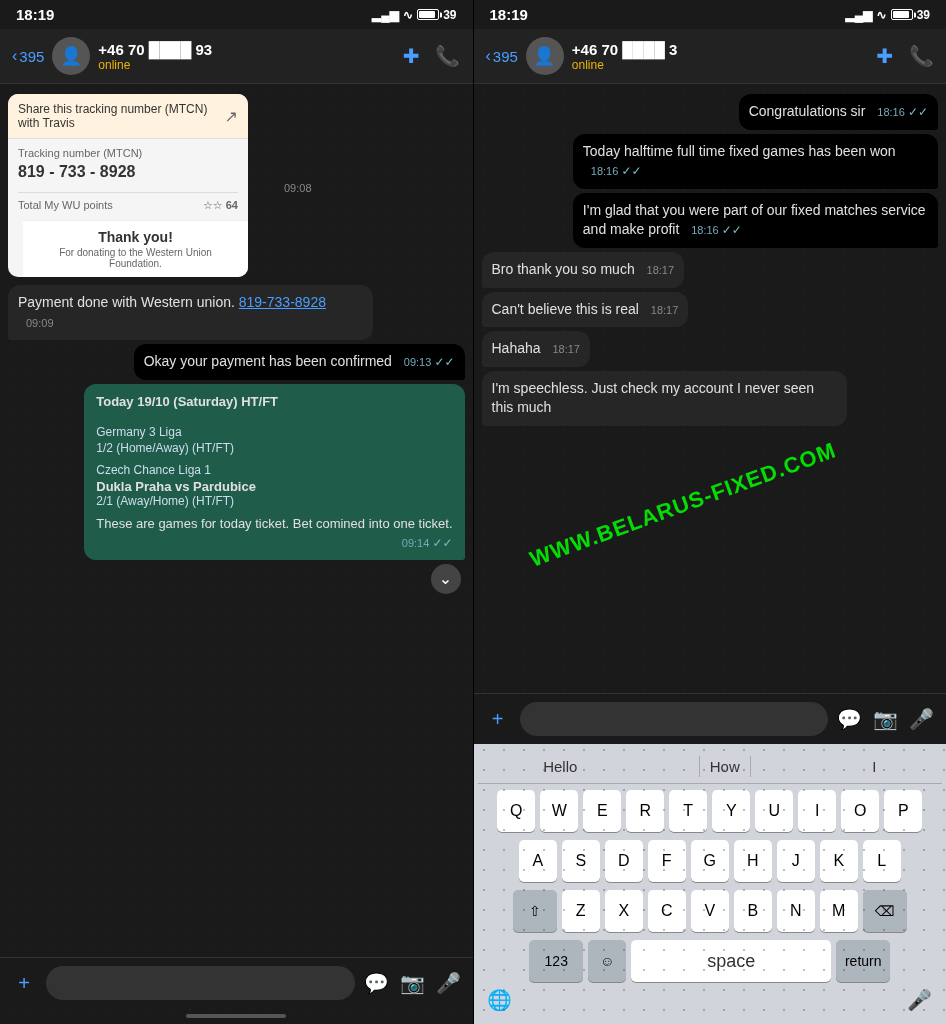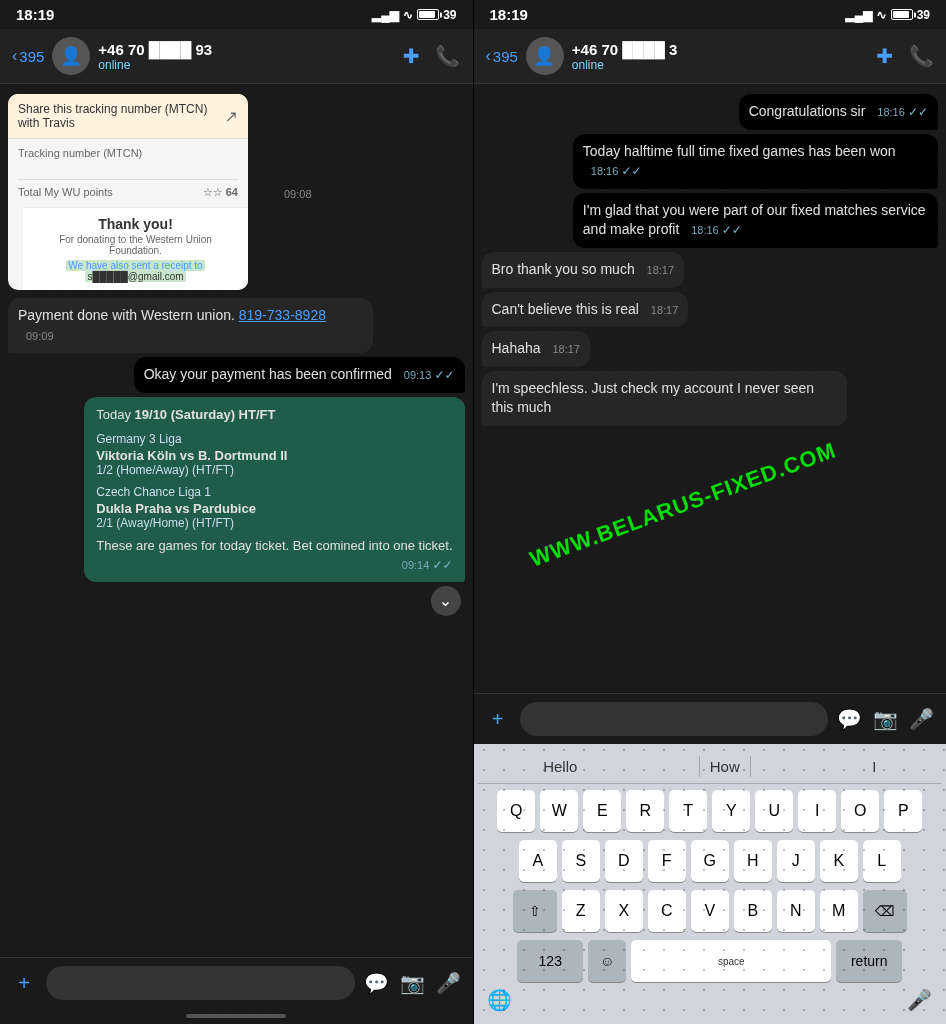--- a/index.html
+++ b/index.html
@@ -116,21 +116,21 @@
     }
     .contact-info {
       flex: 1;
     }
     .contact-name {
       color: #fff;
       font-size: 15px;
       font-weight: 600;
     }
     .contact-status {
-      color: #7dd3fc;
+      color: #eab308;
       font-size: 12px;
     }
     .header-actions {
       display: flex;
       gap: 16px;
       color: #4a9eff;
       font-size: 20px;
     }
 
     
@@ -222,21 +222,21 @@
       color: #333;
       margin-bottom: 8px;
     }
     .wu-points {
       display: flex;
       justify-content: space-between;
       font-size: 11px;
       color: #666;
       border-top: 1px solid #ddd;
       padding-top: 6px;
-      margin-top: 20px;
+      margin-top: 11px;
       gap: 20px;
     }
     .wu-thankyou {
       background: #fff;
       padding: 8px 10px;
       text-align: center;
       border-top: 1px solid #eee;
       margin-left: 15px;
     }
     .wu-thankyou-title {
@@ -364,25 +364,25 @@
       box-shadow: 0 1px 0 #888;
       cursor: pointer;
       font-weight: 400;
     }
     .key.special {
       background: #adb5bd;
       color: #000;
       font-size: 14px;
     }
     .key.wide {
-      width: 66px;
+      width: 54px;
     }
     .key.space-key {
       width: 200px;
-      font-size: 10px;
+      font-size: 18px;
       color: #333;
     }
     .key.shift {
       width: 44px;
     }
     .key.backspace {
       width: 44px;
     }
     .globe-mic-row {
       display: flex;
@@ -462,32 +462,29 @@
     <div class="msg-row in">
       <div style="display:flex; align-items:center; gap:8px; position:relative;">
         <div class="wu-card-wrapper">
           <div class="wu-card">
             <div class="wu-header">
               <span>Share this tracking number (MTCN) with Travis</span>
               <span style="font-size:16px; color:#666;">↗</span>
             </div>
             <div class="wu-body">
               <div class="wu-tracking">Tracking number (MTCN)</div>
+              <div class="wu-number">819 - 733 - 8928</div>
               <div class="wu-points">
                 <span>Total My WU points</span>
                 <span>☆☆ <strong>64</strong></span>
               </div>
             </div>
             <div class="wu-thankyou">
               <div class="wu-thankyou-title">Thank you!</div>
               <div class="wu-thankyou-sub">For donating to the Western Union Foundation.</div>
-              <div class="wu-email">
-                <span>We have also sent a receipt to</span><br>
-                <span style="background:#c8e6c9; border-radius:2px; padding:0 2px; color:#333;">s█████@gmail.com</span>
-              </div>
             </div>
           </div>
         </div>
         <span class="msg-time">09:08</span>
       </div>
     </div>
 
     <div class="msg-row in">
       <div class="msg-bubble incoming">
         Payment done with Western union. <span class="payment-link">819-733-8928</span>
@@ -497,26 +494,25 @@
 
     <div class="msg-row out">
       <div class="msg-bubble outgoing">
         Okay your payment has been confirmed
         <span class="msg-time out">09:13 <span class="tick">✓✓</span></span>
       </div>
     </div>
 
     <div class="msg-row out">
       <div class="matches-msg">
-        <div style="margin-bottom:10px;">
+        <div style="margin-bottom:16px;font-weight:bold;">
           Today <strong>19/10 (Saturday) HT/FT</strong>
         </div>
         <div>
           <div class="match-league">Germany 3 Liga</div>
-          <div class="match-teams">Viktoria Köln vs B. Dortmund II</div>
           <div class="match-result">1/2 (Home/Away) (HT/FT)</div>
         </div>
         <div style="margin-top:4px;">
           <div class="match-league">Czech Chance Liga 1</div>
           <div class="match-teams">Dukla Praha vs Pardubice</div>
           <div class="match-result">2/1 (Away/Home) (HT/FT)</div>
         </div>
         <div style="margin-top:8px; font-size:13px;">
           These are games for today ticket. Bet comined into one ticket.
         </div>

